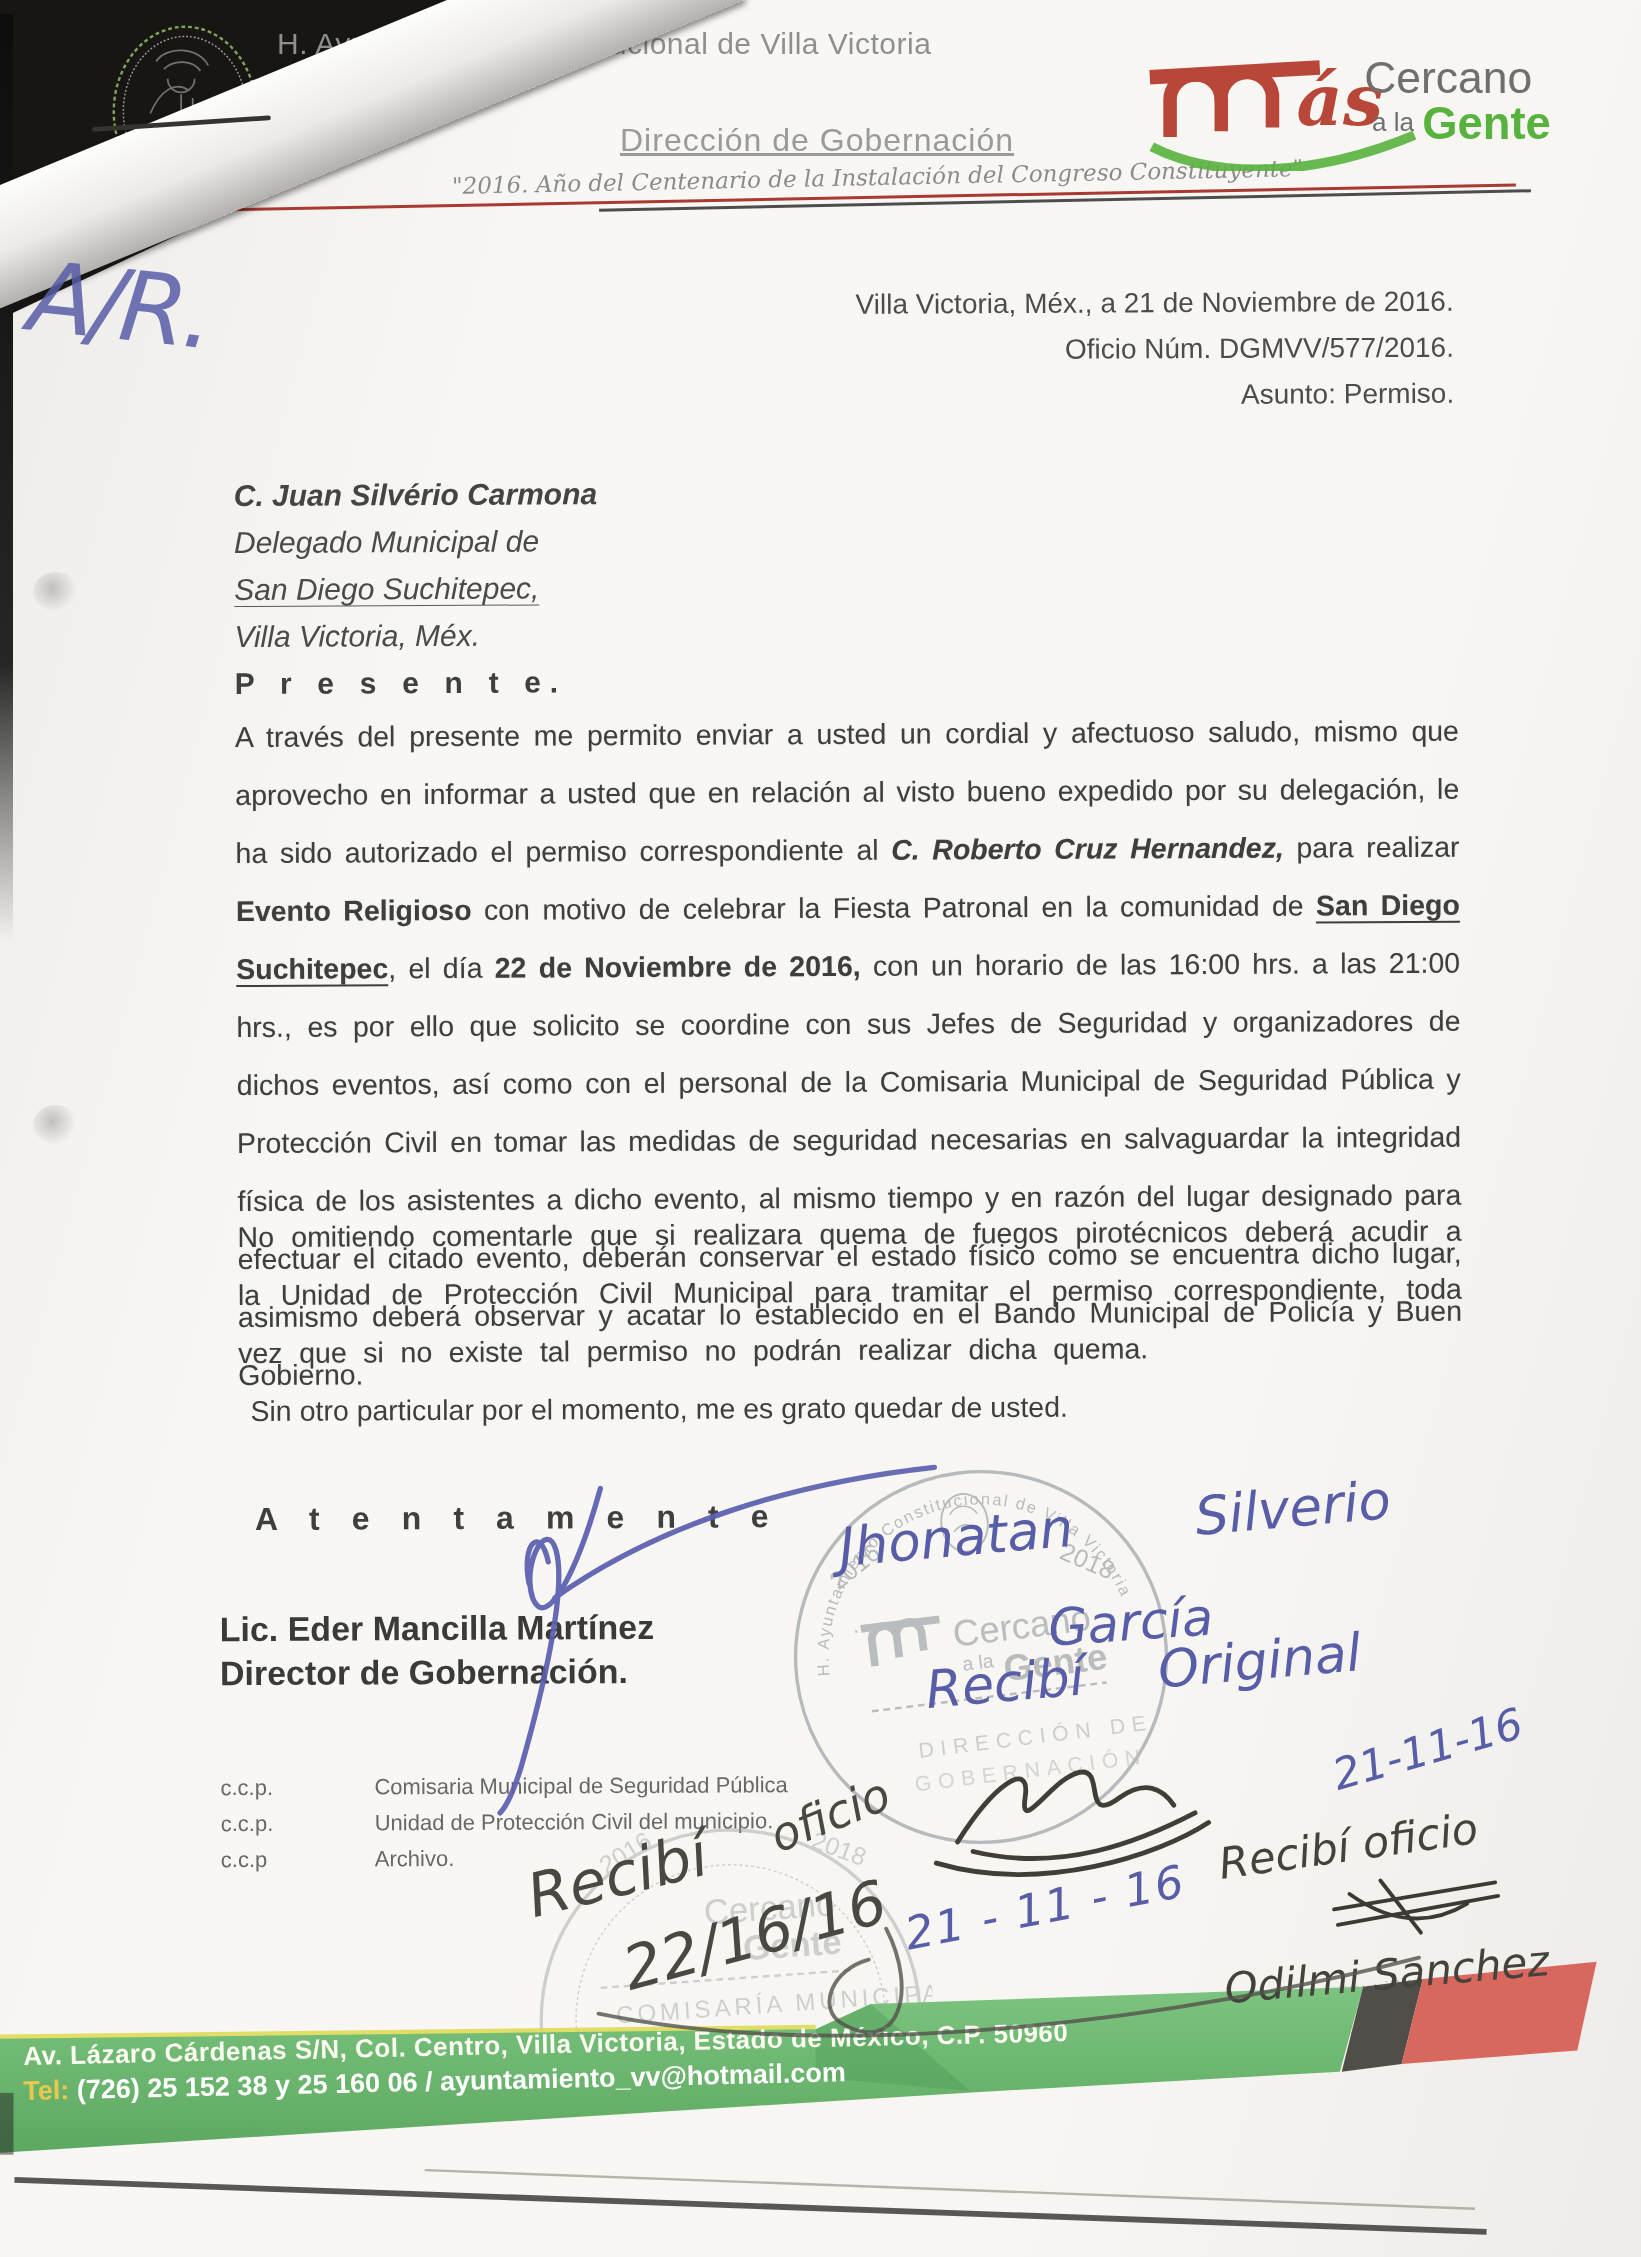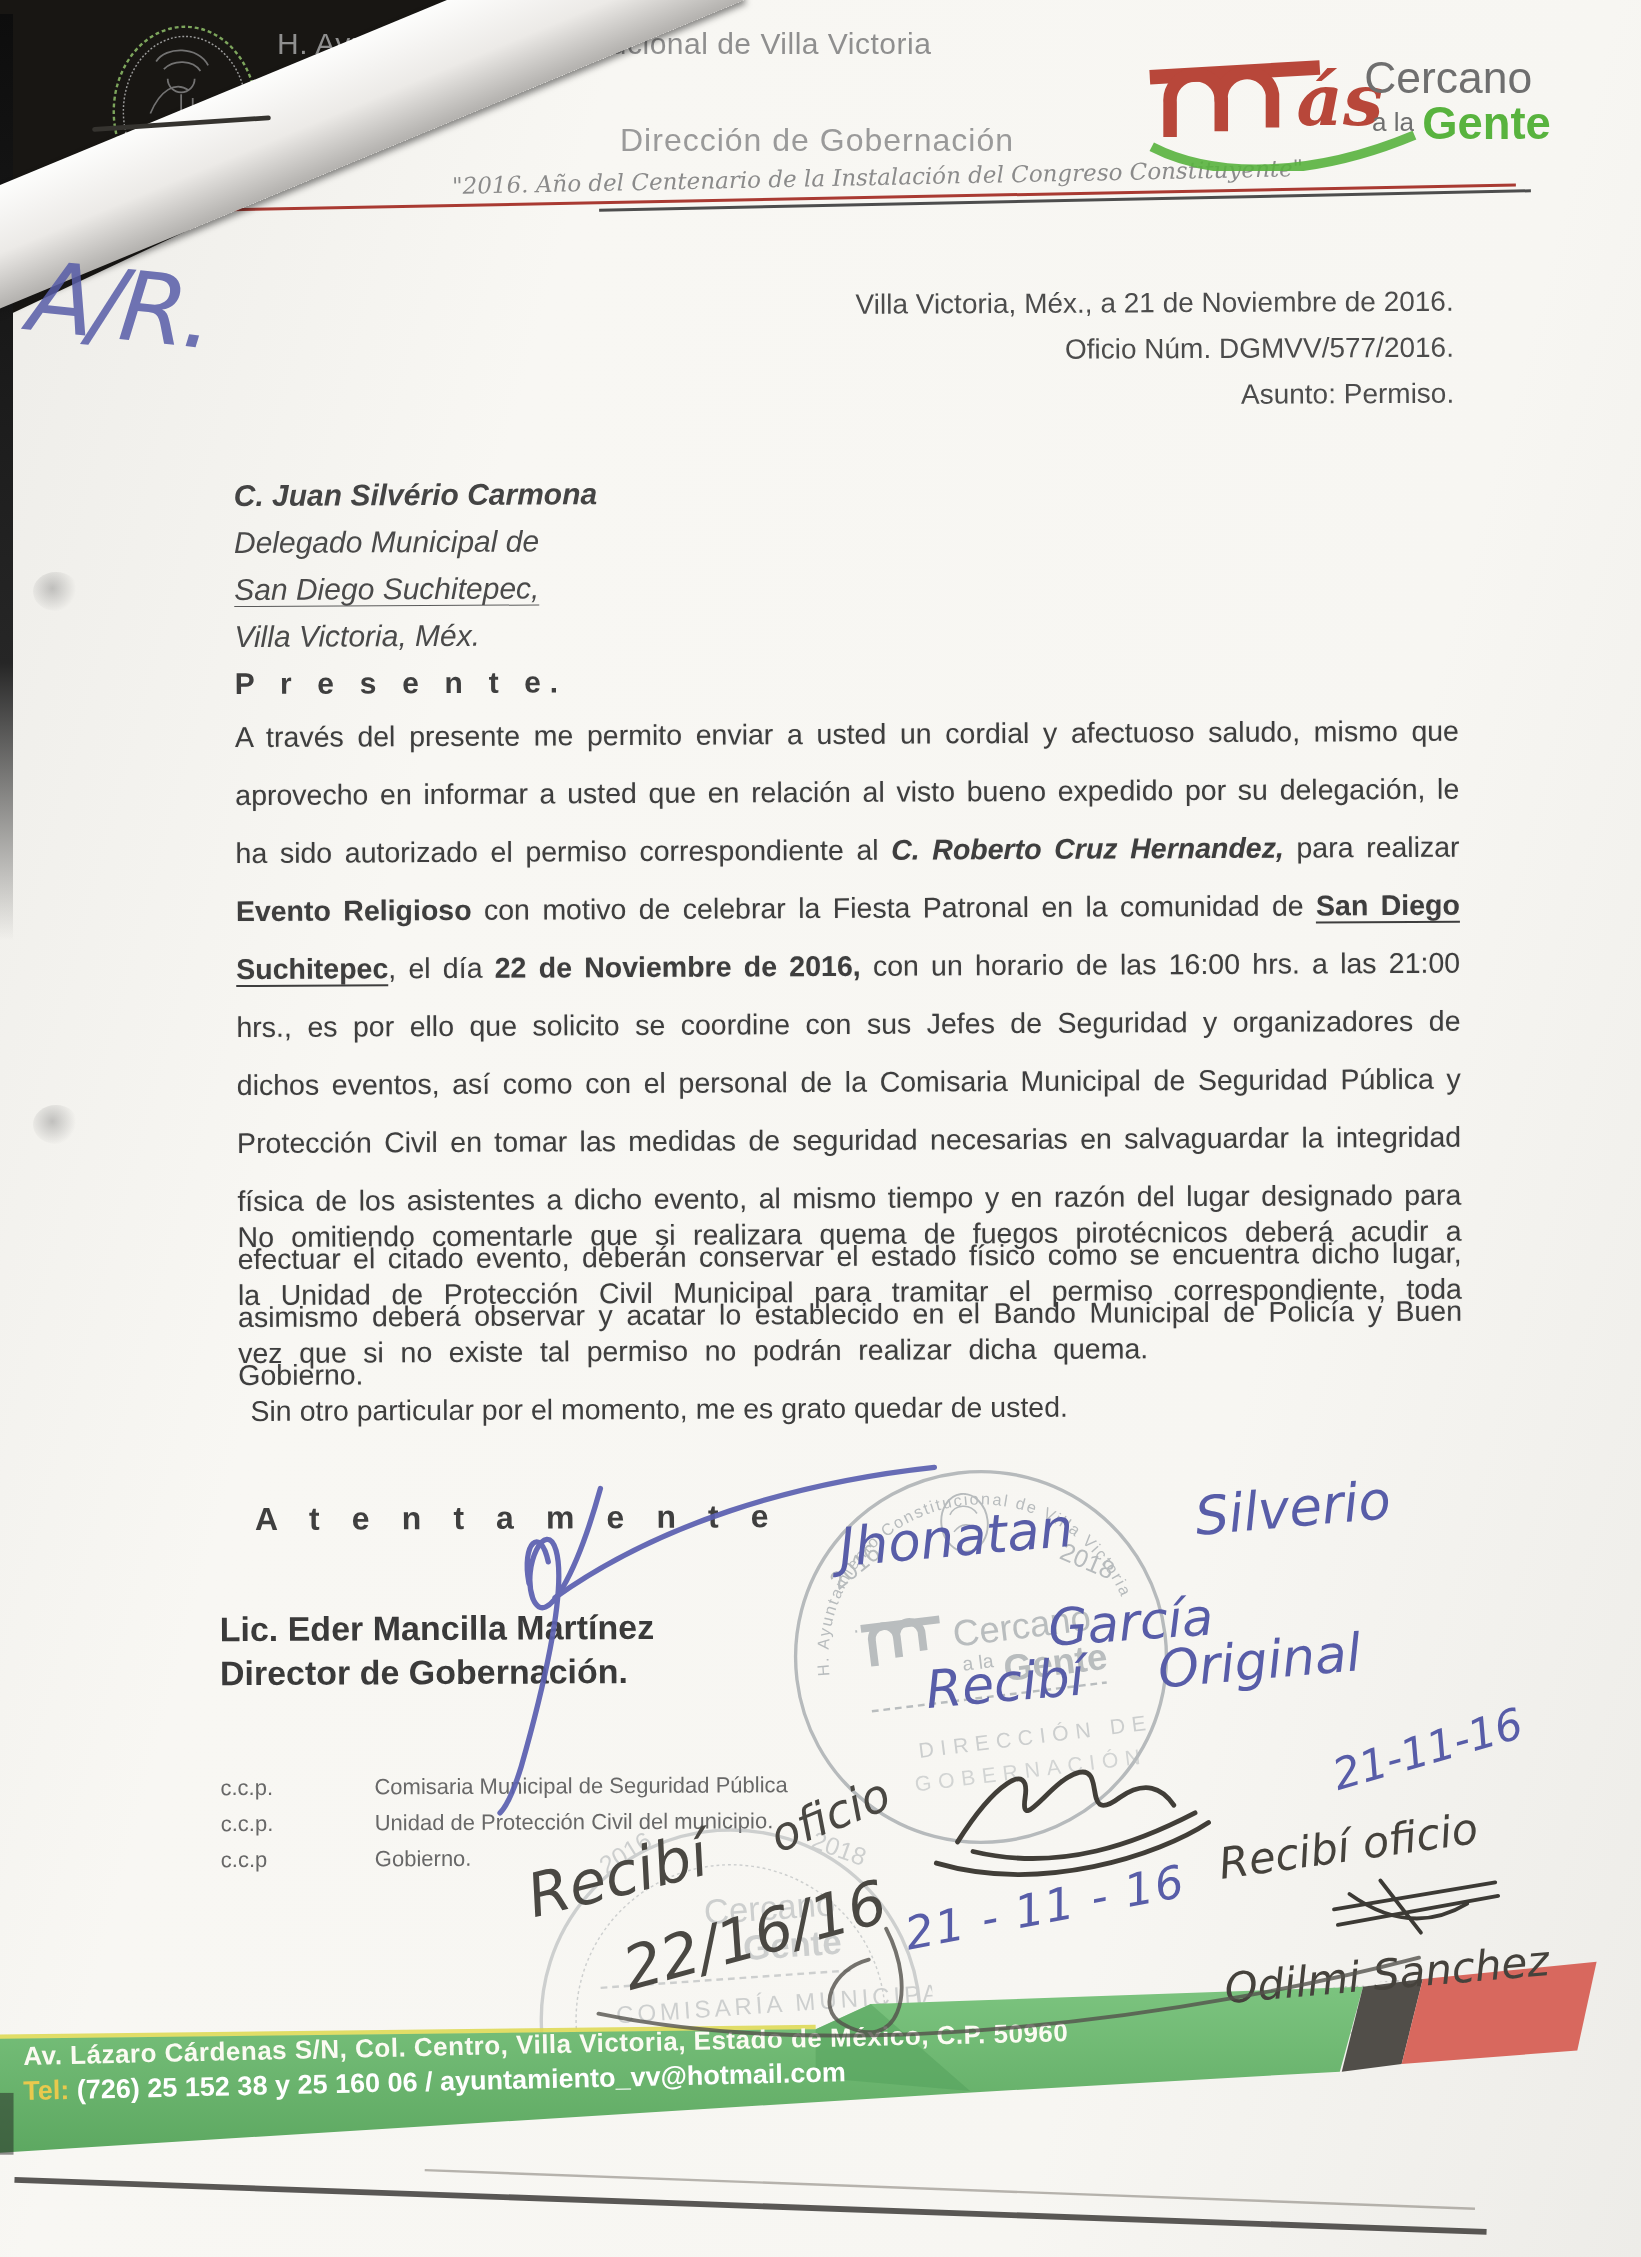--- a/index.html
+++ b/index.html
@@ -14,21 +14,21 @@
     clip-path:polygon(0 0,676px 0,0 319px);}
   .fold{left:-48px;top:205px;width:811px;height:114px;z-index:3;
     transform:rotate(-22.5deg);transform-origin:0 0;
     background:linear-gradient(180deg,#fdfdfc 0%,#eceae7 55%,#b3b1ae 100%);
     box-shadow:0 3.9px 6.8px rgba(20,20,20,.5);}
   .hole{width:46px;height:39px;border-radius:50%;z-index:2;
     background:radial-gradient(circle at 42% 42%,rgba(110,110,110,.38),rgba(110,110,110,0) 68%);}
   
   .org-name{left:277px;top:27px;font-size:30px;color:#8f8f8f;letter-spacing:0.5px;z-index:2;white-space:nowrap;}
   .org-term{left:288px;top:68px;font-size:30px;color:#8f8f8f;z-index:2;transform:rotate(-2deg);}
-  .dept{left:620px;top:122px;font-size:32px;color:#9a9a9a;letter-spacing:1px;z-index:2;white-space:nowrap;}
+  .dept{left:620px;top:122px;font-size:32px;color:#9a9a9a;letter-spacing:1px;z-index:2;white-space:nowrap;text-decoration:underline;}
   .slogan{left:452px;top:164px;font-size:23px;color:#8b8b8b;z-index:2;white-space:nowrap;
     font-family:"DejaVu Serif",serif;font-style:italic;transform:rotate(-1.2deg);}
   .rule-red{left:116px;top:197px;width:1400px;height:2.9px;background:#a93a32;z-index:2;transform:rotate(-1.1deg);}
   .rule-dark{left:599px;top:199px;width:932px;height:2.9px;background:#4d4d4d;z-index:2;transform:rotate(-1.2deg);}
   
   .letter{left:0;top:0;width:1641px;height:2257px;z-index:2;transform:rotate(-.3deg);}
   .meta{right:183px;top:282px;text-align:right;font-size:28px;color:#4c4c4c;line-height:46px;white-space:nowrap;}
   .recipient{left:237px;top:469px;font-size:30px;color:#4a4a4a;line-height:47px;font-style:italic;}
   .recipient .rname{font-weight:bold;color:#444;}
   .recipient .uline{border-bottom:1.9px solid #5a5a5a;}
@@ -138,21 +138,21 @@
     <div class="abs para p2">No omitiendo comentarle que si realizara quema de fuegos pirotécnicos deberá acudir a la Unidad de Protección Civil Municipal para tramitar el permiso correspondiente, toda vez que si no existe tal permiso no podrán realizar dicha quema.</div>
     <div class="abs closing">Sin otro particular por el momento, me es grato quedar de usted.</div>
 
     <div class="abs atentamente">A t e n t a m e n t e</div>
     <div class="abs sig-name">Lic. Eder Mancilla Martínez</div>
     <div class="abs sig-title">Director de Gobernación.</div>
 
     <div class="abs ccp">
       <div><span class="lab">c.c.p.</span><span>Comisaria Municipal de Seguridad Pública</span></div>
       <div><span class="lab">c.c.p.</span><span>Unidad de Protección Civil del municipio.</span></div>
-      <div><span class="lab">c.c.p</span><span>Gobierno.</span></div>
+      <div><span class="lab">c.c.p</span><span>Archivo.</span></div>
     </div>
   </div>
 
   <svg class="abs stamp1" width="394" height="394" viewBox="0 0 408 408">
     <defs>
         <path id="s1arc" d="M 46,204 A 158,158 0 1 1 362,204" fill="none"></path>
       </defs>
     <circle cx="204" cy="204" r="192" fill="none" stroke="#828a90" stroke-width="3.5"></circle>
     <text font-size="17" letter-spacing="2" fill="#848c92"><textPath href="#s1arc">H. Ayuntamiento Constitucional de Villa Victoria</textPath></text>
     <text x="66" y="118" font-size="26" fill="#848c92" transform="rotate(-32 66 118)">2016</text>

